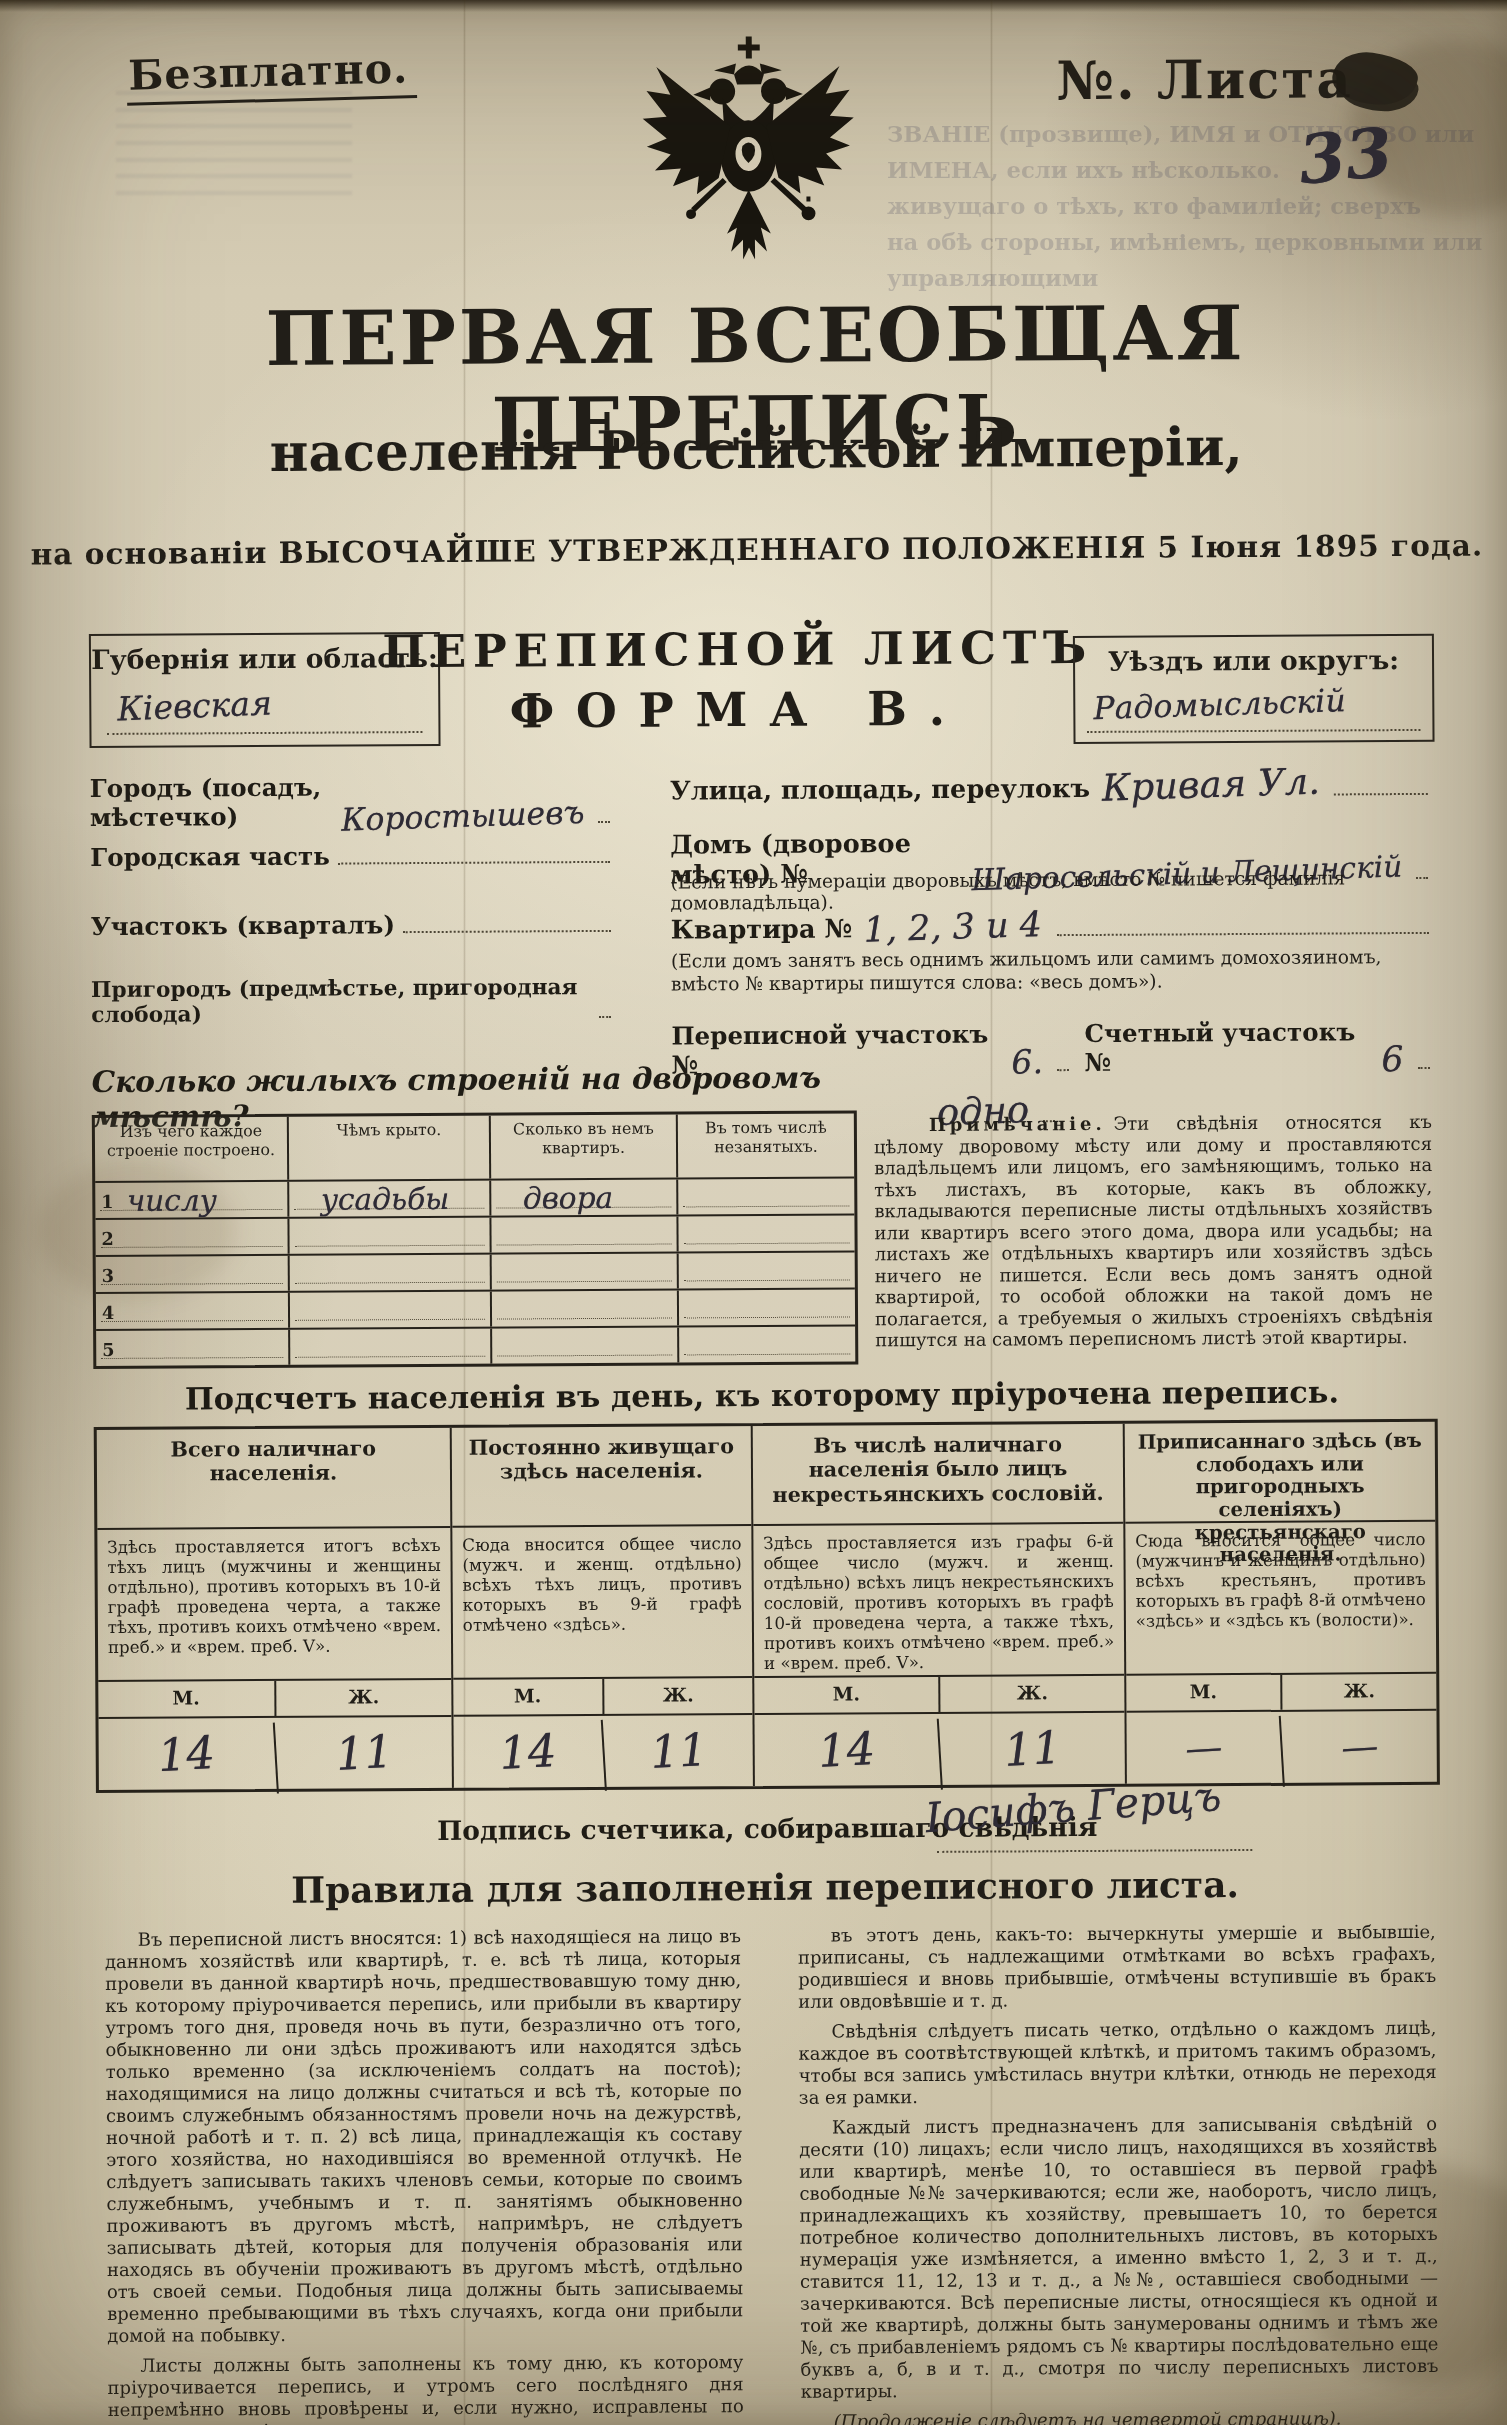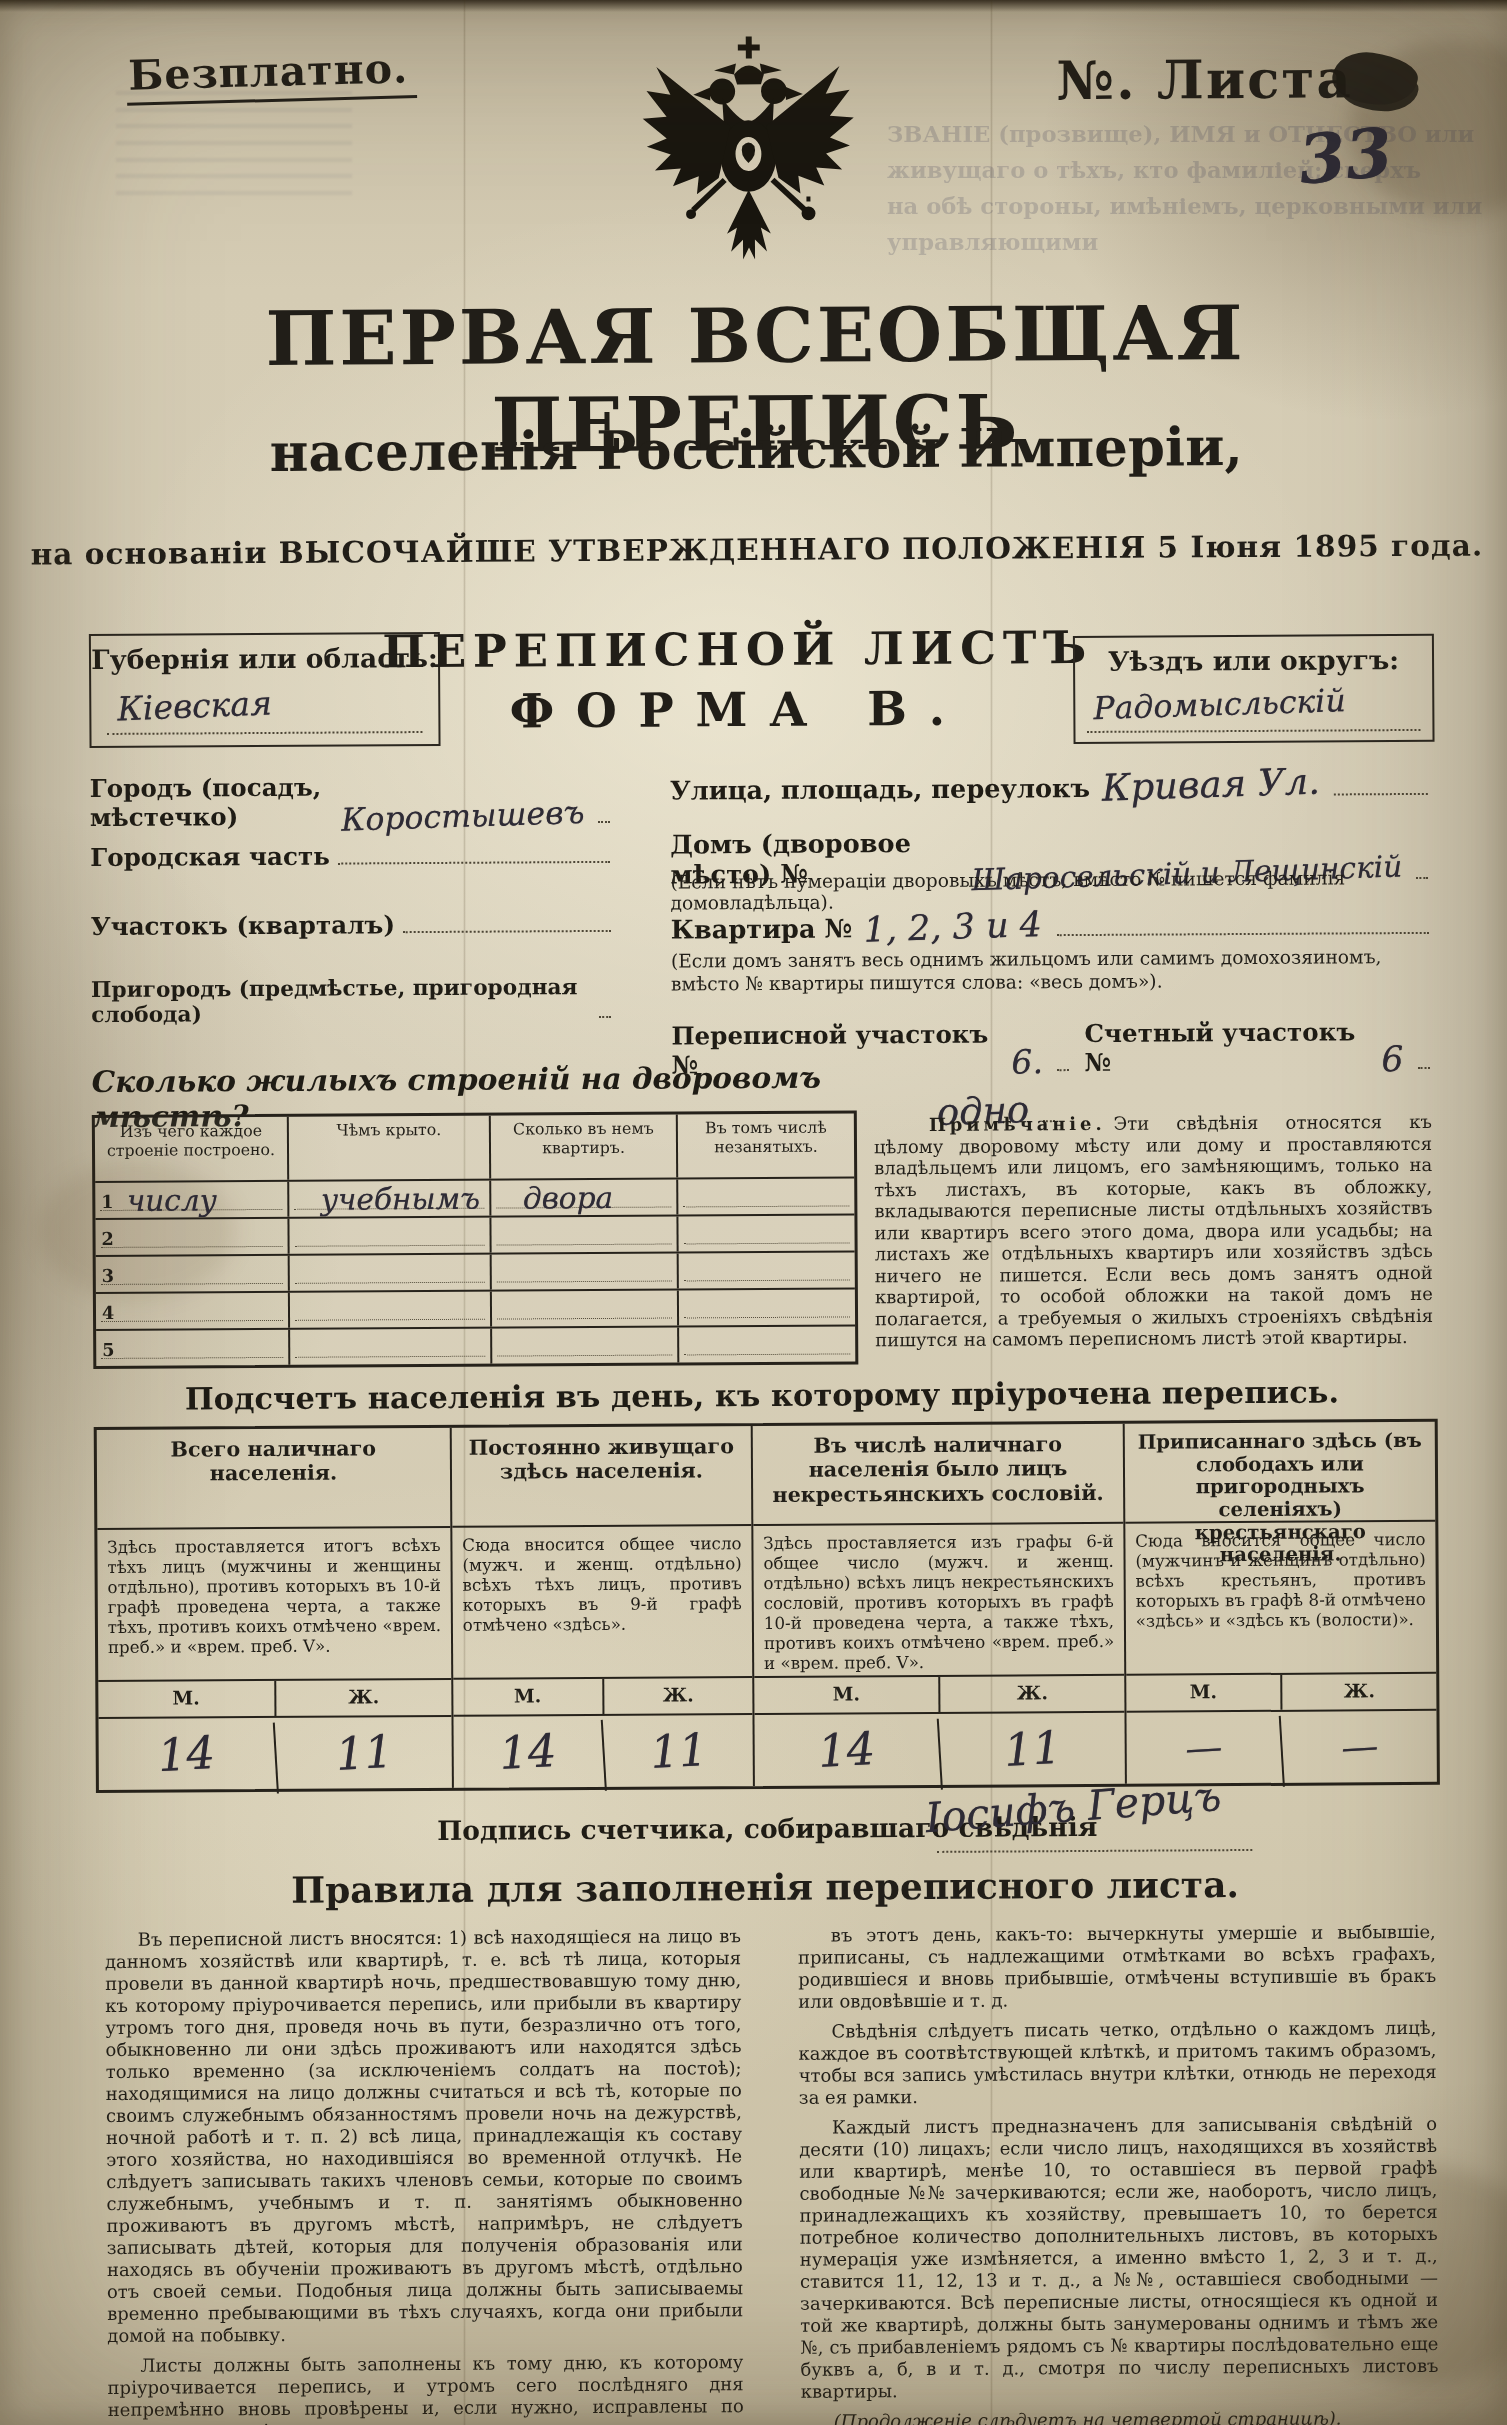--- a/index.html
+++ b/index.html
@@ -118,20 +118,21 @@
   <div class="edge-top"></div>
   <div class="crease-v" style="left:463px;"></div>
   <div class="crease-v" style="left:990px;"></div>
   <div class="stain" style="left:39px;top:1162px;width:197px;height:138px;background:rgba(95,75,42,0.12);"></div>
   <div class="stain" style="left:1300px;top:2167px;width:256px;height:217px;background:rgba(80,62,34,0.18);"></div>
   <div class="stain" style="left:1350px;top:39px;width:217px;height:177px;background:rgba(70,55,30,0.20);"></div>
 
   <div class="abs ghost-stripes" style="left:116px;top:91px;width:236px;height:113px;"></div>
   <div class="abs ghost" style="left:887px;top:116px;width:571px;">
     <div class="ghost-line">ЗВАНІЕ (прозвище), ИМЯ и ОТЧЕСТВО или</div>
+    <div class="ghost-line">ИМЕНА, если ихъ нѣсколько.</div>
     <div class="ghost-line">живущаго о тѣхъ, кто фамиліей; сверхъ</div>
     <div class="ghost-line">на обѣ стороны, имѣніемъ, церковными или</div>
     <div class="ghost-line">управляющими</div>
   </div>
 
   <div class="tilt">
 
   <div class="abs free-label" style="left:126px;top:45px;">Безплатно.</div>
 
   <div class="abs eagle" style="left:638px;top:25.6px;width:219px;height:256px;">
@@ -241,21 +242,21 @@
       <div class="bh" style="width:187px;">Сколько въ немъ квартиръ.</div>
       <div class="bh" style="flex:1;">Въ томъ числѣ незанятыхъ.</div>
     </div>
 
     <div class="brow">
       <div class="bc" style="width:192px;">
         <span class="rno">1</span>
         <span class="hand bval">числу</span>
       </div>
       <div class="bc" style="width:202px;">
-        <span class="hand bval">учебнымъ</span>
+        <span class="hand bval">усадьбы</span>
       </div>
       <div class="bc" style="width:187px;">
         <span class="hand bval">двора</span>
       </div>
       <div class="bc" style="flex:1;">
         <span class="hand bval"></span>
       </div>
     </div>
     <div class="brow">
       <div class="bc" style="width:192px;">

